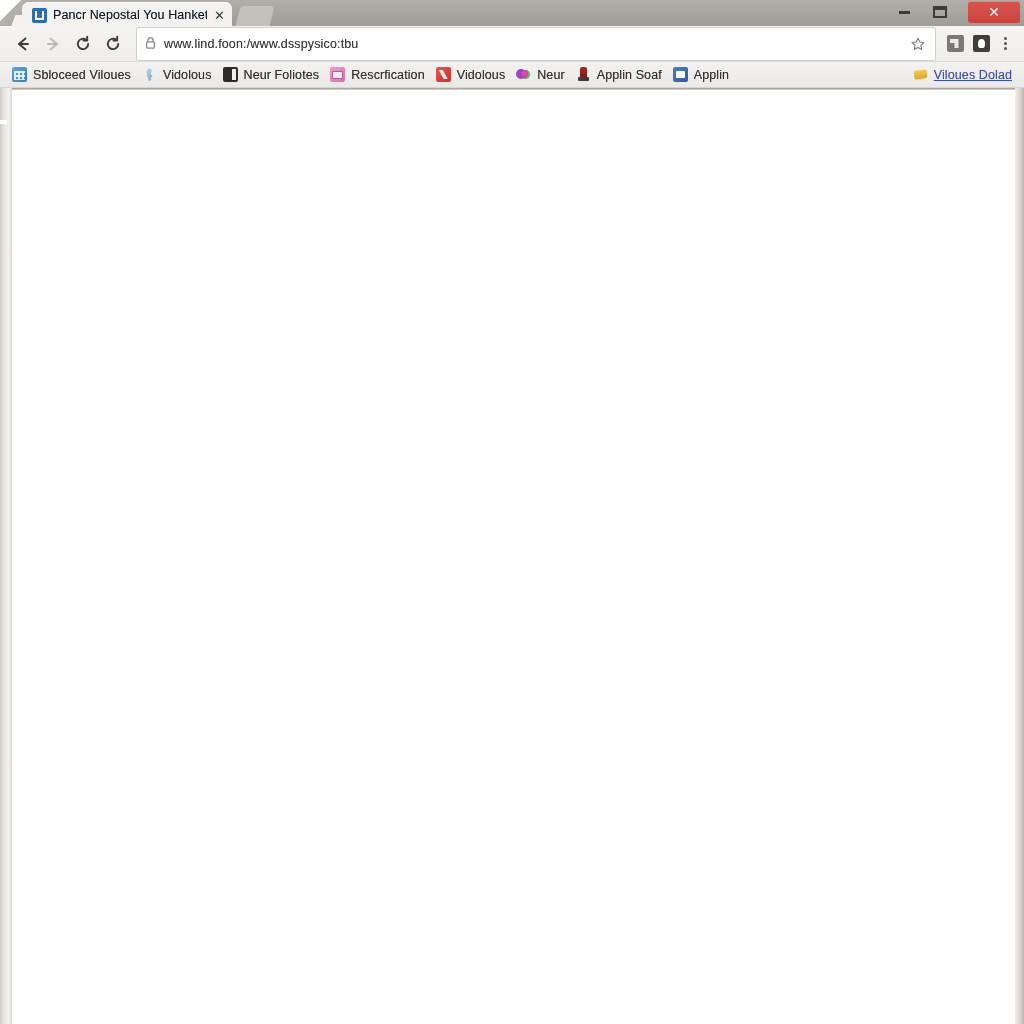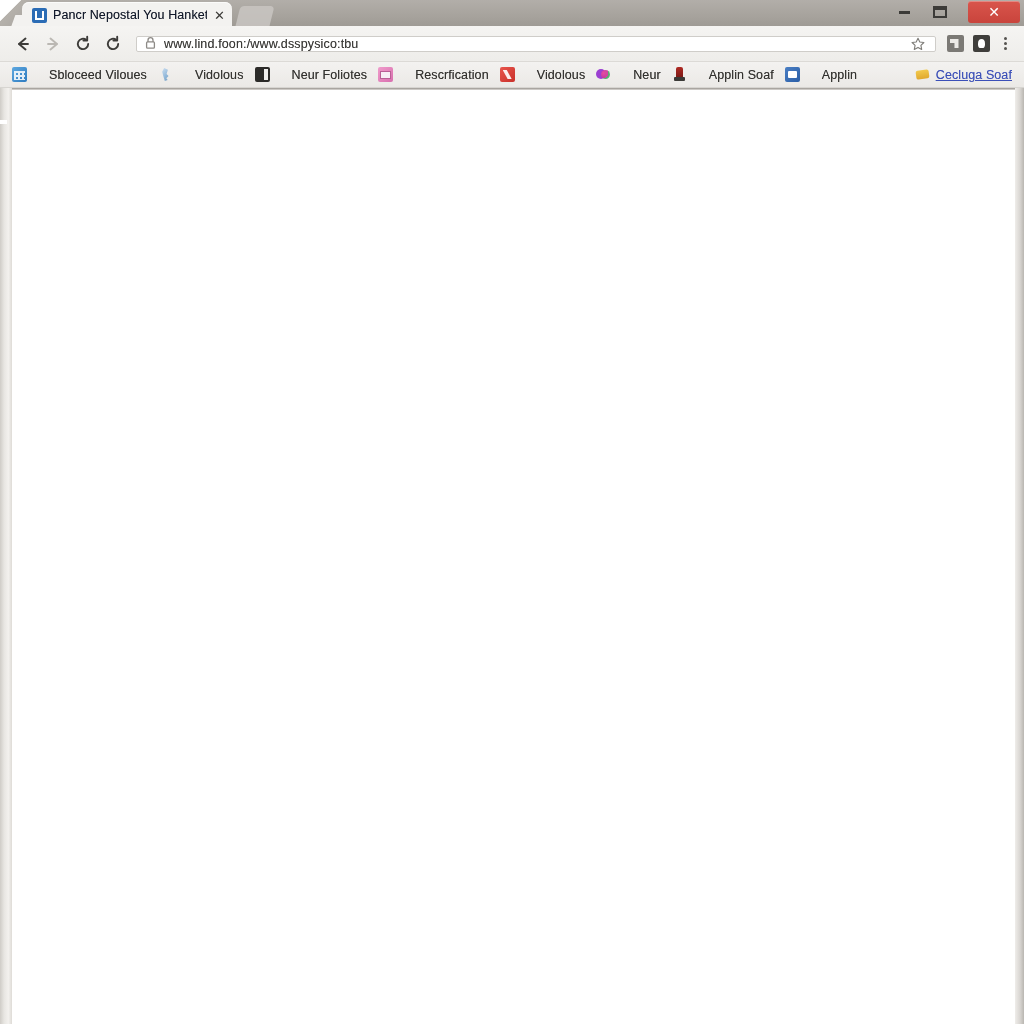--- a/index.html
+++ b/index.html
@@ -178,21 +178,21 @@
     display: flex; align-items: center; justify-content: center;
     cursor: pointer;
     flex: 0 0 30px;
     filter: blur(0.2px);
   }
   .navbtn svg { display: block; }
 
   
   #omnibox {
     flex: 1 1 auto;
-    height: 16px;
+    height: 34px;
     margin: 0 6px 0 8px;
     background: #ffffff;
     border: 1px solid #cfcdc9;
     border-radius: 2px;
     display: flex;
     align-items: center;
     padding: 0 8px;
     box-sizing: border-box;
     gap: 8px;
     filter: blur(0.25px);
@@ -273,21 +273,21 @@
     display: flex;
     align-items: center;
     padding: 0 8px;
     box-sizing: border-box;
     border-bottom: 1px solid #d7d5d1;
     filter: blur(0.3px);
   }
   .bm {
     display: flex;
     align-items: center;
-    gap: 22px;
+    gap: 6px;
     padding: 2px 7px 2px 4px;
     cursor: pointer;
     white-space: nowrap;
   }
   .bm-label {
     font-size: 12.5px;
     color: #32312e;
     letter-spacing: 0.1px;
     text-shadow: 0 0 0.5px rgba(0,0,0,0.45);
   }
@@ -569,21 +569,21 @@
 
     <div class="bm">
       <span class="bm-ico ico-blue"></span>
       <span class="bm-label">Applin</span>
     </div>
 
     <div id="bm-spacer"></div>
 
     <div id="bm-right">
       <span class="bm-ico ico-folder"></span>
-      <span id="bm-right-label">Cecluga Soaf</span>
+      <span id="bm-right-label">Viloues Dolad</span>
     </div>
   </div>
 
   <div id="border-left"></div>
   <div id="border-right"></div>
   <div id="edge-notch"></div>
 
   <div id="page">
     <div id="page-body"></div>
   </div>

